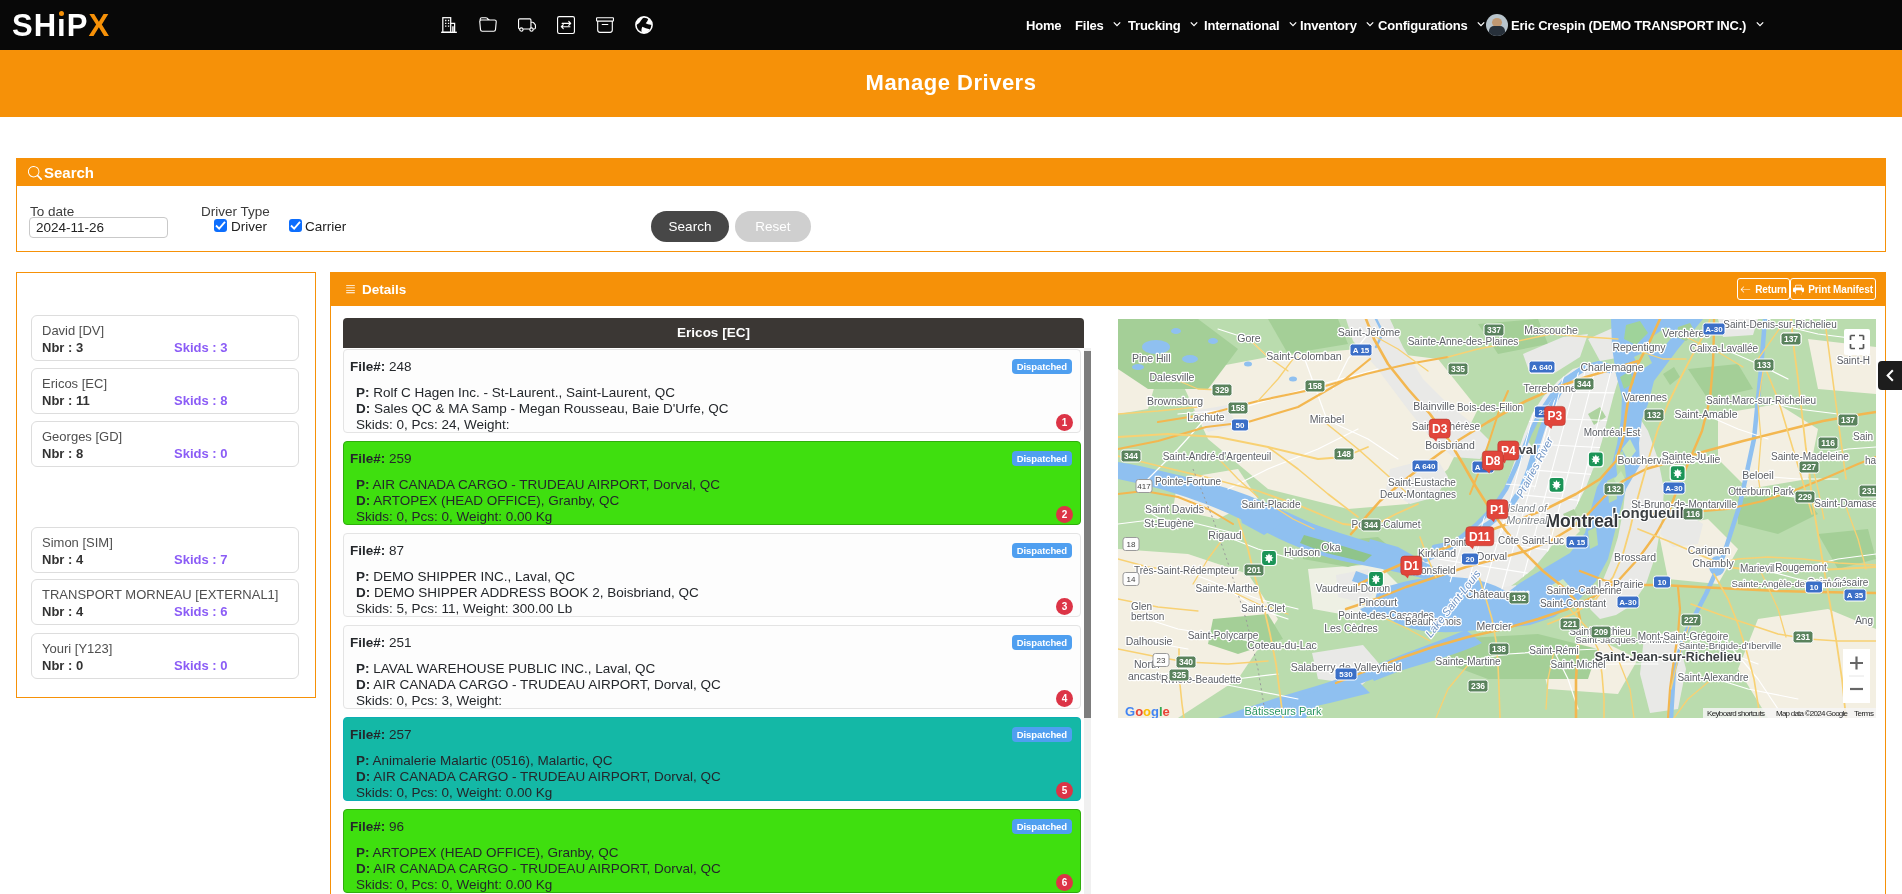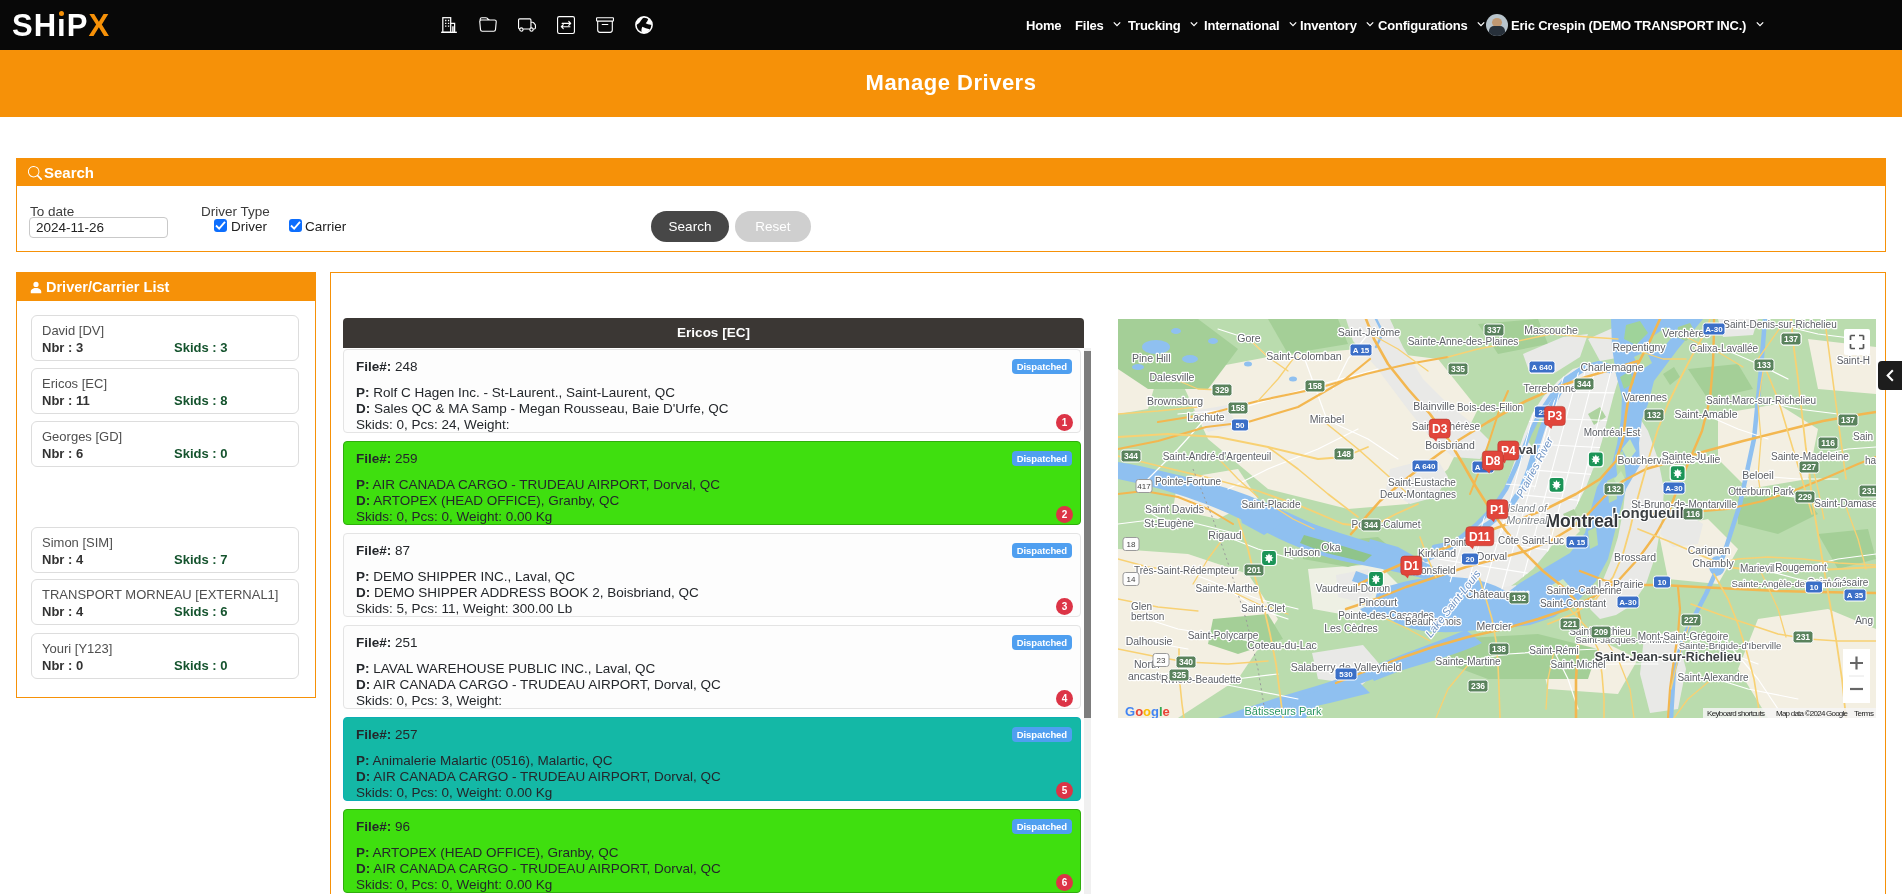--- a/index.html
+++ b/index.html
@@ -42,37 +42,37 @@
 .btn-search { position:absolute; left:634px; top:52px; width:78px; height:31px; background:#474747; border-radius:16px; color:#fff; font-size:13.5px; text-align:center; line-height:31px; }
 .btn-reset { position:absolute; left:718px; top:52px; width:76px; height:31px; background:#cfcfcf; border-radius:16px; color:#fff; font-size:13.5px; text-align:center; line-height:31px; }
 
 
 .left-panel { left:16px; top:272px; width:300px; height:426px; }
 .left-hd { height:28px; font-size:14.5px; padding-left:12px; }
 .left-hd svg { margin-right:3px; }
 .dcard { position:absolute; left:14px; width:268px; height:46px; border:1px solid #ddd; border-radius:6px; background:#fff; }
 .dcard .nm { position:absolute; left:10px; top:7px; font-size:13px; color:#4f4f4f; }
 .dcard .nb { position:absolute; left:10px; top:24px; font-size:13px; font-weight:bold; color:#333; }
-.dcard .sk { position:absolute; left:142px; top:24px; font-size:13px; font-weight:bold; color:#14532d; }
+.dcard .sk { position:absolute; left:142px; top:24px; font-size:13px; font-weight:bold; color:#8b5cf6; }
 
 
 .det-panel { left:330px; top:272px; width:1556px; height:640px; }
 .det-hd { height:33px; font-size:13.5px; padding-left:13px; position:relative; }
 .det-hd svg { margin-right:5px; }
 .det-btn { position:absolute; top:5px; height:22px; border:1px solid #fff; border-radius:3px; color:#fff; font-size:10px; font-weight:bold; display:flex; align-items:center; justify-content:center; white-space:nowrap; letter-spacing:-0.1px; }
 .btn-return { right:95px; width:53px; }
 .btn-print { right:9px; width:86px; }
 
 
 .flist { position:absolute; left:12px; top:45px; width:748px; height:578px; }
 .fl-head { position:absolute; left:0; top:0; width:741px; height:30px; background:#3b3734; border-radius:4px 4px 0 0; color:#fff; font-size:13.5px; font-weight:bold; text-align:center; line-height:30px; }
 .sbar-track { position:absolute; left:741px; top:30px; width:7px; height:547px; background:#f0f0f0; }
 .sbar-thumb { position:absolute; left:741px; top:33px; width:7px; height:367px; background:#7d7d7d; }
 .fcard { position:absolute; left:0; width:738px; height:84px; border:1px solid #e4e4e4; border-radius:4px; background:#fdfdfd; font-size:13.5px; color:#24272b; }
-.fcard .l1 { position:absolute; left:12px; top:9px; }
+.fcard .l1 { position:absolute; left:6px; top:9px; }
 .fcard .l2 { position:absolute; left:12px; top:35px; }
 .fcard .l3 { position:absolute; left:12px; top:51px; }
 .fcard .l4 { position:absolute; left:12px; top:67px; }
 .fcard.green { background:#3fdf0f; border-color:#2fae0c; }
 .fcard.cyan { background:#14b8a6; border-color:#0cafb4; }
 .badge-d { position:absolute; right:8px; top:9px; background:#4f9ff0; color:#fff; font-size:9.5px; font-weight:bold; padding:2px 5px; border-radius:4px; letter-spacing:-0.1px; }
 .numc { position:absolute; right:7px; top:64px; width:17px; height:17px; border-radius:50%; background:#dc3446; color:#fff; font-size:10px; font-weight:bold; text-align:center; line-height:17px; }
 
 
 .mapbox { position:absolute; left:787px; top:46px; width:758px; height:399px; }
@@ -163,59 +163,66 @@
           <svg width="11" height="9" viewBox="0 0 12 10">
             <path d="M1 5 4.5 8.5 11 1" stroke="#fff" stroke-width="2" fill="none"></path>
           </svg>
         </div>
     <div class="cb-label" style="left:288px; top:60px;">Carrier</div>
     <div class="btn-search">Search</div>
     <div class="btn-reset">Reset</div>
   </div>
 
   <div class="panel left-panel">
-    <div class="panel-hd left-hd">
-      <svg width="14" height="14" viewBox="0 0 16 16" fill="#fff">
-            <path d="M11 5a3 3 0 1 1-6 0 3 3 0 0 1 6 0m-9 8c0-1 1-4 6-4s6 3 6 4v2H2z"></path>
-          </svg>
-      <span>Driver/Carrier List</span>
-    </div>
     <div class="dcard" style="top:42px;">
           <div class="nm">David [DV]</div>
           <div class="nb">Nbr : 3</div>
           <div class="sk">Skids : 3</div>
         </div>
     <div class="dcard" style="top:95px;">
           <div class="nm">Ericos [EC]</div>
           <div class="nb">Nbr : 11</div>
           <div class="sk">Skids : 8</div>
         </div>
     <div class="dcard" style="top:148px;">
           <div class="nm">Georges [GD]</div>
-          <div class="nb">Nbr : 6</div>
+          <div class="nb">Nbr : 8</div>
           <div class="sk">Skids : 0</div>
         </div>
     <div class="dcard" style="top:254px;">
           <div class="nm">Simon [SIM]</div>
           <div class="nb">Nbr : 4</div>
           <div class="sk">Skids : 7</div>
         </div>
     <div class="dcard" style="top:306px;">
           <div class="nm">TRANSPORT MORNEAU [EXTERNAL1]</div>
           <div class="nb">Nbr : 4</div>
           <div class="sk">Skids : 6</div>
         </div>
     <div class="dcard" style="top:360px;">
           <div class="nm">Youri [Y123]</div>
           <div class="nb">Nbr : 0</div>
           <div class="sk">Skids : 0</div>
         </div>
   </div>
 
   <div class="panel det-panel">
+    <div class="panel-hd det-hd">
+      <svg width="13" height="13" viewBox="0 0 16 16" fill="#fff">
+            <path d="M2.5 12a.5.5 0 0 1 .5-.5h10a.5.5 0 0 1 0 1H3a.5.5 0 0 1-.5-.5m0-3a.5.5 0 0 1 .5-.5h10a.5.5 0 0 1 0 1H3a.5.5 0 0 1-.5-.5m0-3a.5.5 0 0 1 .5-.5h10a.5.5 0 0 1 0 1H3a.5.5 0 0 1-.5-.5m0-3a.5.5 0 0 1 .5-.5h10a.5.5 0 0 1 0 1H3a.5.5 0 0 1-.5-.5"></path>
+          </svg>
+      <span>Details</span>
+      <div class="det-btn btn-return"><svg width="11" height="11" viewBox="0 0 16 16" fill="#fff" style="margin-right:4px">
+              <path d="M15 8a.5.5 0 0 0-.5-.5H2.707l3.147-3.146a.5.5 0 1 0-.708-.708l-4 4a.5.5 0 0 0 0 .708l4 4a.5.5 0 0 0 .708-.708L2.707 8.5H14.5A.5.5 0 0 0 15 8"></path>
+            </svg>Return</div>
+      <div class="det-btn btn-print"><svg width="11" height="11" viewBox="0 0 16 16" fill="#fff" style="margin-right:4px">
+              <path d="M2.5 8a.5.5 0 1 0 0-1 .5.5 0 0 0 0 1"></path>
+              <path d="M5 1a2 2 0 0 0-2 2v2H2a2 2 0 0 0-2 2v3a2 2 0 0 0 2 2h1v1a2 2 0 0 0 2 2h6a2 2 0 0 0 2-2v-1h1a2 2 0 0 0 2-2V7a2 2 0 0 0-2-2h-1V3a2 2 0 0 0-2-2zm6 8a2 2 0 0 1 2 2v3a1 1 0 0 1-1 1H5a1 1 0 0 1-1-1v-3a2 2 0 0 1 2-2zm0-7a1 1 0 0 1 1 1v2H4V3a1 1 0 0 1 1-1z"></path>
+            </svg>Print Manifest</div>
+    </div>
 
     <div class="flist">
       <div class="fl-head">Ericos [EC]</div>
       <div class="sbar-track"></div>
       <div class="sbar-thumb"></div>
 
       <div class="fcard" style="top:31px;">
         <div class="l1"><b>File#:</b> 248</div>
         <div class="l2"><b>P:</b> Rolf C Hagen Inc. - St-Laurent., Saint-Laurent, QC</div>
         <div class="l3"><b>D:</b> Sales QC &amp; MA Samp - Megan Rousseau, Baie D'Urfe, QC</div>

